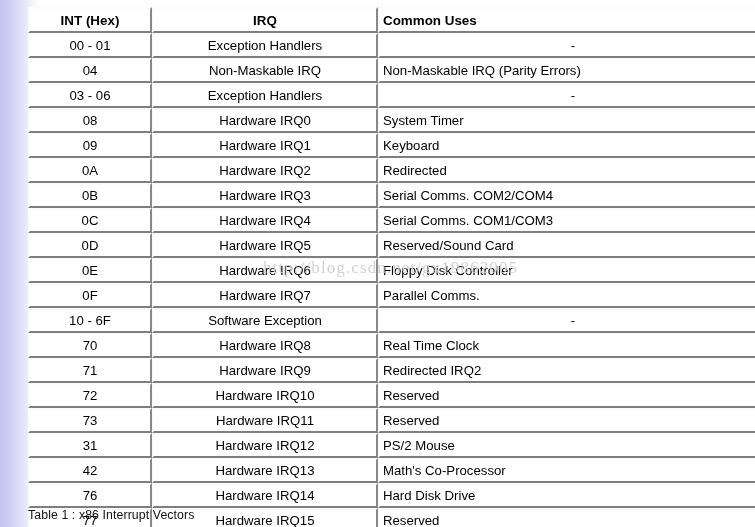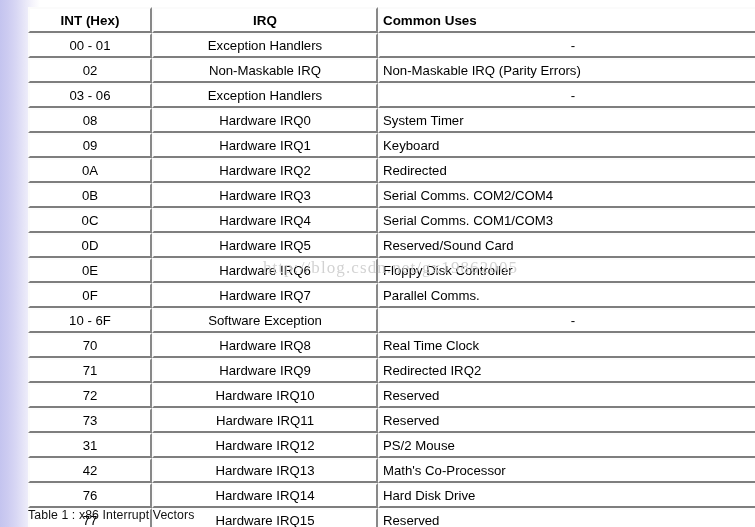--- a/index.html
+++ b/index.html
@@ -122,21 +122,21 @@
         <th class="col-uses ta-left">Common Uses</th>
       </tr>
     </thead>
     <tbody id="vector-table-body">
         <tr>
           <td class="col-int ta-center">00 - 01</td>
           <td class="col-irq ta-center">Exception Handlers</td>
           <td class="col-uses ta-center">-</td>
         </tr>
         <tr>
-          <td class="col-int ta-center">02</td>
+          <td class="col-int ta-center">04</td>
           <td class="col-irq ta-center">Non-Maskable IRQ</td>
           <td class="col-uses ta-left">Non-Maskable IRQ (Parity Errors)</td>
         </tr>
         <tr>
           <td class="col-int ta-center">03 - 06</td>
           <td class="col-irq ta-center">Exception Handlers</td>
           <td class="col-uses ta-center">-</td>
         </tr>
         <tr>
           <td class="col-int ta-center">08</td>

